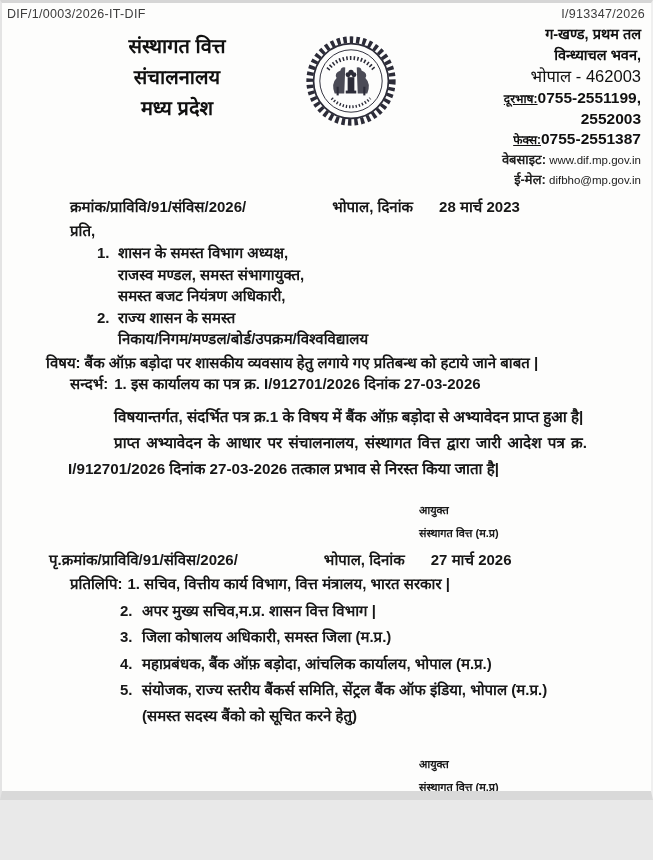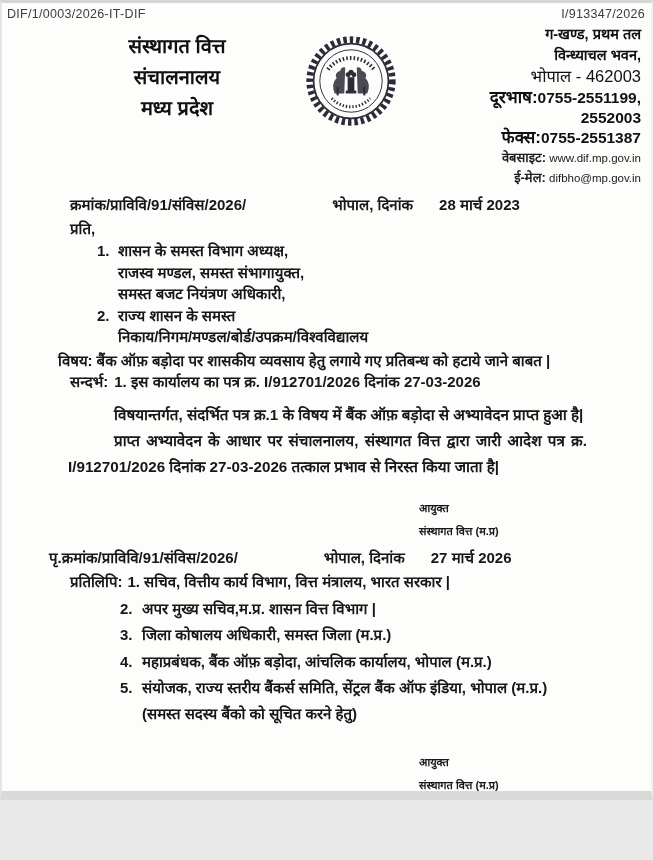--- a/index.html
+++ b/index.html
@@ -15,37 +15,37 @@
     font-size:12.5px;color:#3d3d3d;letter-spacing:.3px;}
   
   .header{display:flex;padding:0 6px 0 60px;}
   .org{width:230px;text-align:center;padding-top:10px;font-size:20px;font-weight:700;
     line-height:31px;color:#101010;}
   .emblem-wrap{width:118px;display:flex;justify-content:center;align-items:flex-start;padding-top:12px;}
   .addr{flex:1;text-align:right;padding-right:4px;padding-top:3px;color:#101010;line-height:20.5px;}
   .addr .l{font-size:14.5px;font-weight:700;}
   .addr .big{font-size:16.5px;font-weight:400;line-height:23px;}
   .addr .phone{font-size:15.5px;font-weight:700;line-height:20px;}
-  .addr .phone .lbl{font-size:17px;font-weight:700;}
+  .addr .phone .lbl{font-size:12px;font-weight:700;text-decoration:underline;}
   .addr .web{font-size:11.5px;font-weight:400;line-height:20px;color:#202020;}
   .addr .web .lbl{font-size:13px;font-weight:700;}
   
   .refrow{display:flex;align-items:baseline;padding:6px 68px 0 68px;
     font-size:15px;font-weight:700;color:#171717;line-height:21px;}
   .refrow .pd{margin-left:86px;}
   .refrow .dt{margin-left:26px;}
   .refrow2{padding-top:4px;padding-left:47px;}
   
   .hin{font-weight:600;color:#171717;}
   .salutation{padding:3px 68px 0 68px;font-size:15px;line-height:21px;}
   .recips{padding-top:1px;}
   .rrow{display:flex;font-size:15px;line-height:21.5px;}
   .rrow .num{margin-left:95px;width:21px;}
   .rrow.cont .txt{margin-left:116px;}
-  .subject{display:flex;padding:2px 40px 0 56px;font-size:15px;line-height:21.5px;}
+  .subject{display:flex;padding:2px 40px 0 44px;font-size:15px;line-height:21.5px;}
   .subject .lbl{margin-right:4px;}
   .refs{padding:0 40px 0 68px;font-size:15px;line-height:22px;}
   .refs .r1{display:flex;}
   .refs .r1 .lbl{margin-right:6px;}
   .refs .r2{margin-left:50px;}
   .para{margin:0 64px 0 66px;font-size:15.2px;line-height:26px;text-align:justify;}
   .para.p1{margin-top:9px;text-indent:46px;}
   .para.p2{text-indent:46px;text-align-last:left;}
   
   .sign{width:170px;margin-left:auto;margin-right:62px;text-align:left;

